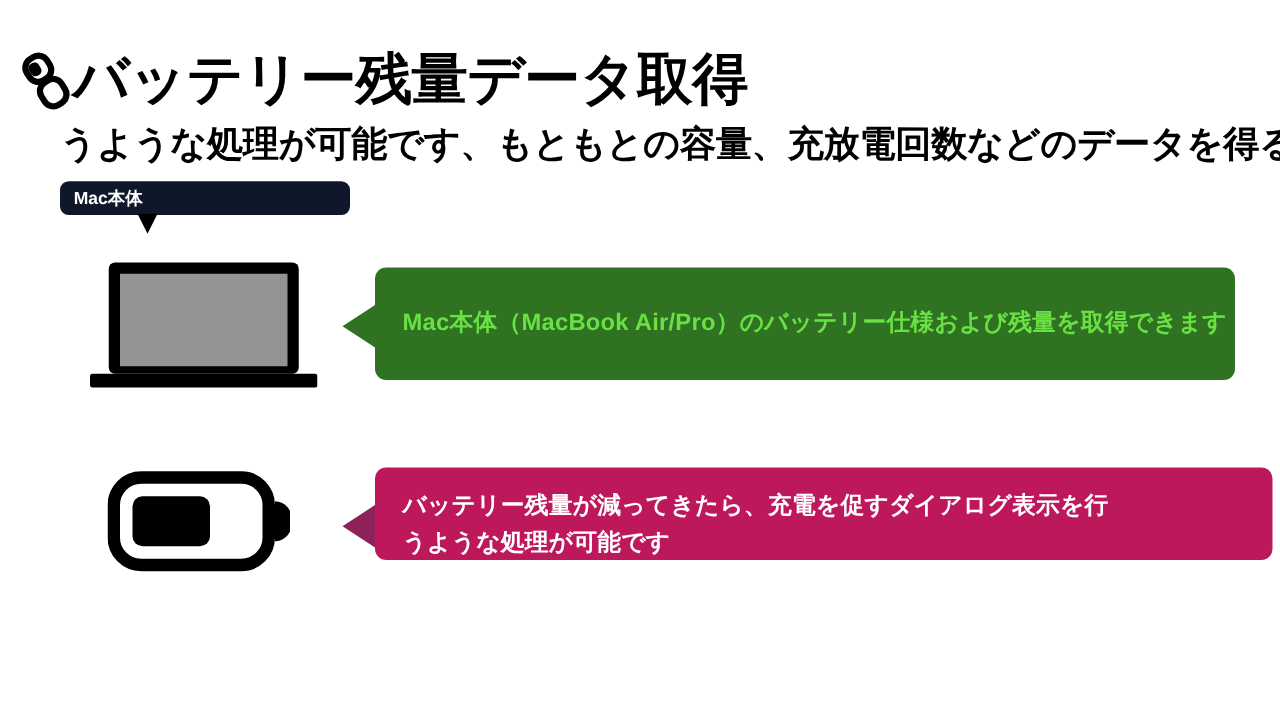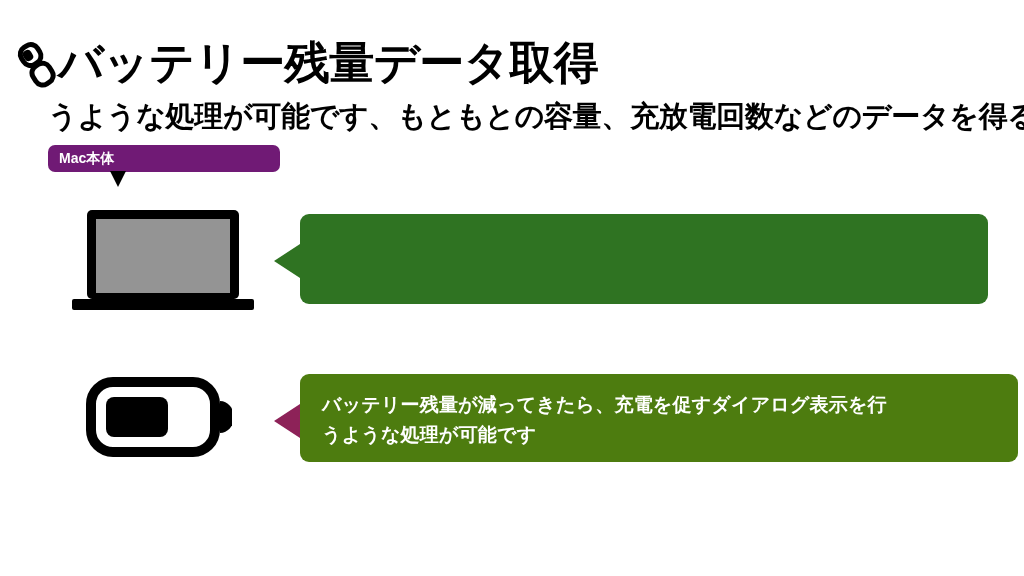--- a/index.html
+++ b/index.html
@@ -61,21 +61,21 @@
     letter-spacing: -0.3px;
   }
 
   
   .black-bubble {
     position: absolute;
     left: 48px;
     top: 145px;
     width: 232px;
     height: 27px;
-    background: #701a75;
+    background: #0f172a;
     border-radius: 7px;
   }
   .black-bubble .bubble-label {
     position: absolute;
     left: 11px;
     top: 4px;
     font-size: 14px;
     line-height: 19px;
     font-weight: bold;
     color: #ffffff;
@@ -147,22 +147,22 @@
     font-size: 19px;
     line-height: 26px;
     color: #69e043;
     letter-spacing: 0.2px;
   }
 
   .banner-purple {
     left: 300px;
     top: 374px;
     width: 718px;
-    height: 88px;
-    background: #4d7c0f;
+    height: 74px;
+    background: #be185d;
     font-family: Liberation Serif, serif;
   }
   .banner-purple .banner-arrow {
     top: 30px;
     border-right: 26px solid #8d2258;
   }
   .banner-purple .banner-text {
     left: 22px;
     top: 16px;
     font-size: 19px;
@@ -207,20 +207,21 @@
   <div class="battery-icon">
     <svg width="146" height="86" viewBox="0 0 146 86" xmlns="http://www.w3.org/2000/svg">
       <rect x="5" y="8" width="124" height="70" rx="22" ry="22" fill="none" stroke="#000000" stroke-width="10"></rect>
       <rect x="20" y="23" width="62" height="40" rx="8" ry="8" fill="#000000"></rect>
       <path d="M134 27 A 14 16 0 0 1 134 59 Z" fill="#000000"></path>
     </svg>
   </div>
 
   <div class="banner banner-green">
     <span class="banner-arrow"></span>
+    <span class="banner-text">Mac本体（MacBook Air/Pro）のバッテリー仕様および残量を取得できます</span>
   </div>
 
   <div class="banner banner-purple">
     <span class="banner-arrow"></span>
     <span class="banner-text">バッテリー残量が減ってきたら、充電を促すダイアログ表示を行
 うような処理が可能です</span>
   </div>
 
 </div>
 

